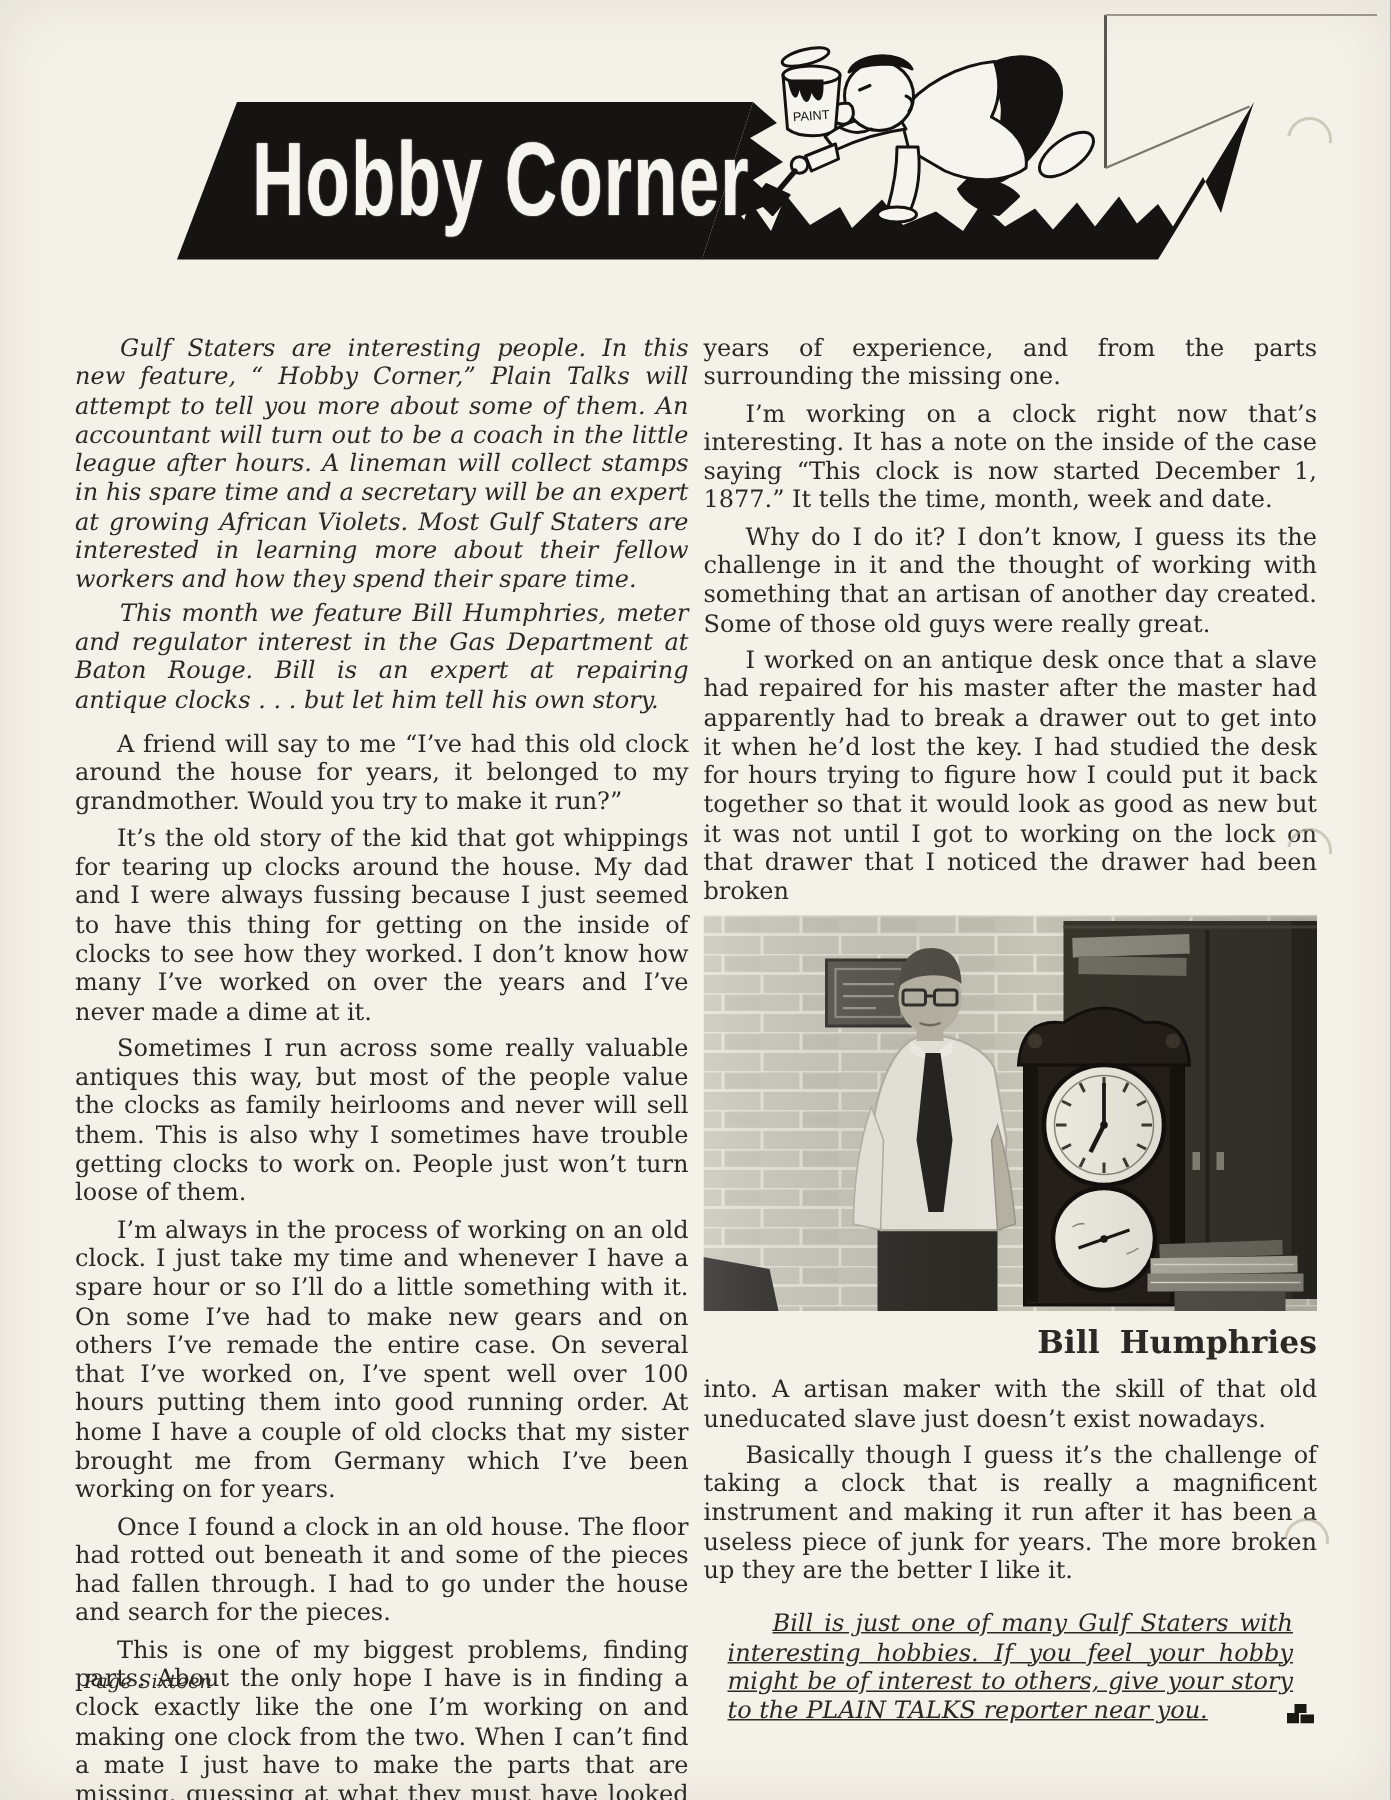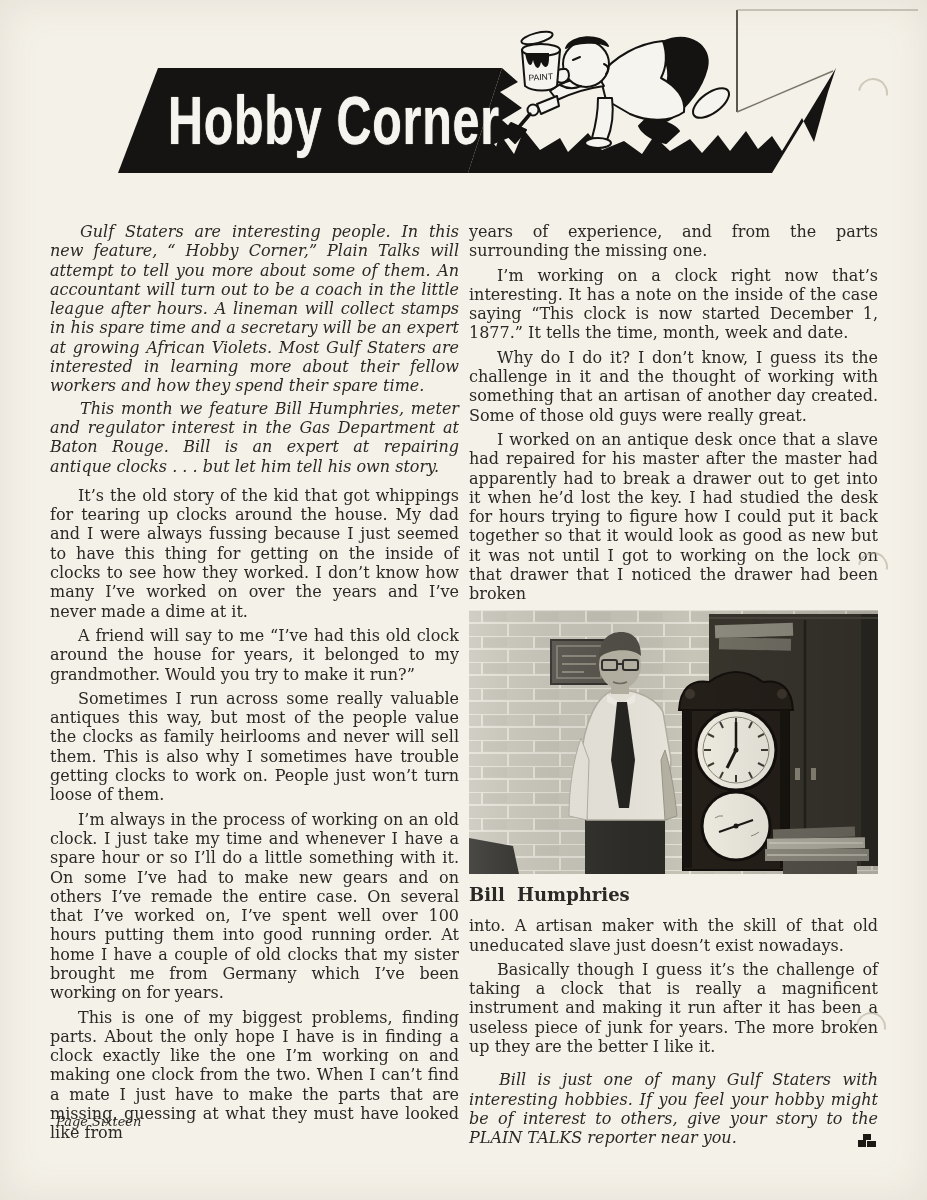--- a/index.html
+++ b/index.html
@@ -29,26 +29,26 @@
   }
   .col{width:409px;}
   .col p{margin:0 0 5px 0;text-indent:28px;}
   .col p.no-indent{text-indent:0;}
   .intro{font-style:italic;}
   .intro p{text-indent:30px;margin-bottom:3px;}
   .intro{margin-bottom:10px;}
   
   figure{margin:6px 0 0 0;}
   .photo-caption{
-    text-align:left;font-weight:700;font-size:18px;
+    text-align:right;font-weight:700;font-size:21px;
     word-spacing:6px;margin:7px 0 12px 0;text-indent:0 !important;
   }
   
   .endnote{font-style:italic;position:relative;margin-top:14px;}
-  .endnote p{text-indent:30px;margin:0;}
+  .endnote p{text-indent:30px;margin:16px;text-decoration:underline;}
   #end-mark{position:absolute;right:2px;bottom:1px;}
   
   #page-footer{
     position:absolute;left:56px;top:1114px;
     font-style:italic;font-size:13px;
   }
   
   .punch{
     position:absolute;width:26px;height:26px;border-radius:50%;
     border:2px solid rgba(175,168,150,.55);
@@ -117,24 +117,25 @@
     <div id="banner-title">Hobby Corner</div>
   </div>
 
   <div id="columns">
 
     <div class="col">
       <div class="intro">
         <p>Gulf Staters are interesting people.  In this new feature, “ Hobby Corner,” Plain Talks will attempt to tell you more about some of them.  An accountant will turn out to be a coach in the little league after hours.  A lineman will collect stamps in his spare time and a secretary will be an expert at growing African Violets.  Most Gulf Staters are interested in learning more about their fellow workers and how they spend their spare time.</p>
         <p>This month we feature Bill Humphries, meter and regulator interest in the Gas Department at Baton Rouge.  Bill is an expert at repairing antique clocks . . . but let him tell his own story.</p>
       </div>
+      <p>A friend will say to me “I’ve had this old clock around the house for years, it belonged to my grandmother.  Would you try to make it run?”</p>
       <p>It’s the old story of the kid that got whippings for tearing up clocks around the house.  My dad and I were always fussing because I just seemed to have this thing for getting on the inside of clocks to see how they worked.  I don’t know how many I’ve worked on over the years and I’ve never made a dime at it.</p>
-      <p>A friend will say to me “I’ve had this old clock around the house for years, it belonged to my grandmother.  Would you try to make it run?”</p>
       <p>Sometimes I run across some really valuable antiques this way, but most of the people value the clocks as family heirlooms and never will sell them.  This is also why I sometimes have trouble getting clocks to work on.  People just won’t turn loose of them.</p>
       <p>I’m always in the process of working on an old clock.  I just take my time and whenever I have a spare hour or so I’ll do a little something with it.  On some I’ve had to make new gears and on others I’ve remade the entire case.  On several that I’ve worked on, I’ve spent well over 100 hours putting them into good running order.  At home I have a couple of old clocks that my sister brought me from Germany which I’ve been working on for years.</p>
+      <p>Once I found a clock in an old house.  The floor had rotted out beneath it and some of the pieces had fallen through.  I had to go under the house and search for the pieces.</p>
       <p>This is one of my biggest problems, finding parts.  About the only hope I have is in finding a clock exactly like the one I’m working on and making one clock from the two.  When I can’t find a mate I just have to make the parts that are missing, guessing at what they must have looked like from</p>
     </div>
 
     <div class="col">
       <p class="no-indent">years of experience, and from the parts surrounding the missing one.</p>
       <p>I’m working on a clock right now that’s interesting.  It has a note on the inside of the case saying “This clock is now started December 1, 1877.”  It tells the time, month, week and date.</p>
       <p>Why do I do it?  I don’t know, I guess its the challenge in it and the thought of working with something that an artisan of another day created.  Some of those old guys were really great.</p>
       <p>I worked on an antique desk once that a slave had repaired for his master after the master had apparently had to break a drawer out to get into it when he’d lost the key.  I had studied the desk for hours trying to figure how I could put it back together so that it would look as good as new but it was not until I got to working on the lock on that drawer that I noticed the drawer had been broken</p>
 
       <figure>

